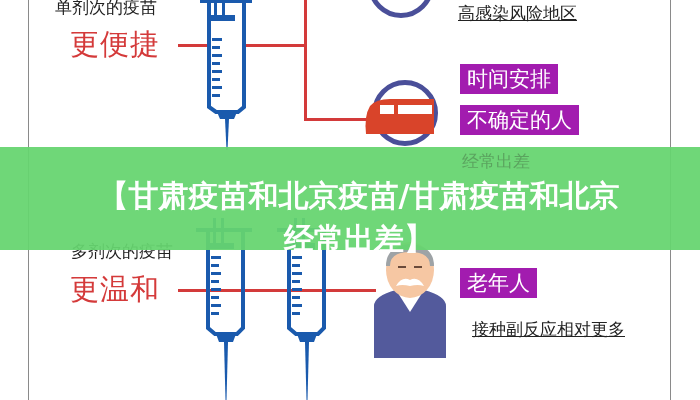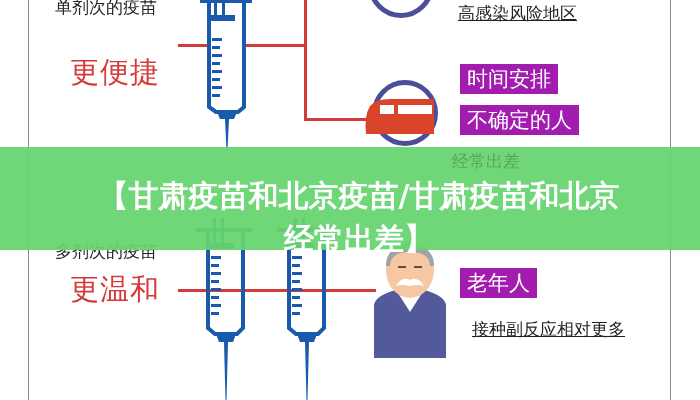--- a/index.html
+++ b/index.html
@@ -18,21 +18,21 @@
   .banner-title{position:absolute;left:0;top:155px;width:700px;text-align:center;color:#fff;font-weight:bold;font-size:30px;line-height:43px;padding-left:18px;box-sizing:border-box;margin-top:19px;}
   .faded{position:absolute;font-size:17px;color:#4a7a4a;opacity:0.55;}
 </style>
 </head>
 <body>
 
 <div class="frame-left"></div>
 <div class="frame-right"></div>
 
 <div class="label-small" style="left:55px;top:-4px;">单剂次的疫苗</div>
-<div class="label-big" style="left:70px;top:25px;margin-top:28px;">更便捷</div>
+<div class="label-big" style="left:70px;top:25px;">更便捷</div>
 <div class="hline" style="left:178px;top:44px;width:32px;"></div>
 <div class="hline" style="left:243px;top:44px;width:62px;"></div>
 <div class="vline" style="left:304px;top:0px;height:121px;"></div>
 <div class="hline" style="left:304px;top:118px;width:68px;"></div>
 
 <svg class="syringe" style="left:200px;top:0;" width="56" height="150" viewBox="0 0 56 150">
   <rect x="0" y="0" width="52" height="3" fill="#1a5aad"></rect>
   <rect x="14" y="0" width="3" height="16" fill="#1a5aad"></rect>
   <rect x="22" y="0" width="3" height="16" fill="#1a5aad"></rect>
   <rect x="10" y="15" width="25" height="6" fill="#1a5aad"></rect>
@@ -56,21 +56,21 @@
 
 <div class="circle" style="left:372px;top:80px;width:66px;height:66px;"></div>
 <svg style="position:absolute;left:364px;top:96px;" width="72" height="40" viewBox="0 0 72 40">
   <path d="M6 10 Q12 3 26 3 L70 3 L70 38 L2 38 Q0 20 6 10 Z" fill="#d9442a"></path>
   <rect x="16" y="9" width="14" height="9" fill="#fff"></rect>
   <rect x="34" y="9" width="34" height="9" fill="#fff"></rect>
 </svg>
 <div class="tag" style="left:460px;top:64px;">时间安排</div>
 <div class="tag" style="left:460px;top:105px;font-family:Liberation Serif, serif;">不确定的人</div>
 
-<div class="label-small" style="left:55px;top:240px;">多剂次的疫苗</div>
+<div class="label-small" style="left:71px;top:240px;">多剂次的疫苗</div>
 <div class="label-big" style="left:70px;top:270px;">更温和</div>
 <div class="hline" style="left:178px;top:289px;width:198px;"></div>
 
 <svg class="syringe" style="left:196px;top:218px;" width="56" height="182" viewBox="0 0 56 182">
   <rect x="0" y="10" width="58" height="4" fill="#1a5aad"></rect>
   <rect x="17" y="0" width="3" height="25" fill="#1a5aad"></rect>
   <rect x="25" y="0" width="3" height="25" fill="#1a5aad"></rect>
   <rect x="13" y="25" width="25" height="6" fill="#1a5aad"></rect>
   <path d="M12 12 L12 110 L19 116 L41 116 L47 110 L47 12" fill="none" stroke="#1a5aad" stroke-width="4"></path>
   <g fill="#1a5aad">
@@ -112,17 +112,17 @@
   <ellipse cx="40" cy="30" rx="24" ry="28" fill="#f6c7a3"></ellipse>
   <path d="M16 26 Q16 6 40 4 Q64 6 64 26 L60 26 Q60 12 40 12 Q20 12 20 26 Z" fill="#9ea3a6"></path>
   <rect x="28" y="26" width="8" height="2" fill="#6a4a3a"></rect>
   <rect x="44" y="26" width="8" height="2" fill="#6a4a3a"></rect>
   <path d="M26 46 Q32 36 40 40 Q48 36 54 46 Q48 44 40 46 Q32 44 26 46 Z" fill="#ffffff"></path>
 </svg>
 <div class="tag" style="left:460px;top:268px;">老年人</div>
 <div class="desc" style="left:472px;top:318px;">接种副反应相对更多</div>
 
 <div class="banner"></div>
-<div class="faded" style="left:452px;top:150px;">经常出差</div>
+<div class="faded" style="left:462px;top:150px;">经常出差</div>
 <div class="banner-title">
   <div>【甘肃疫苗和北京疫苗/甘肃疫苗和北京</div>
   <div>经常出差】</div>
 </div>
 
 </body></html>

